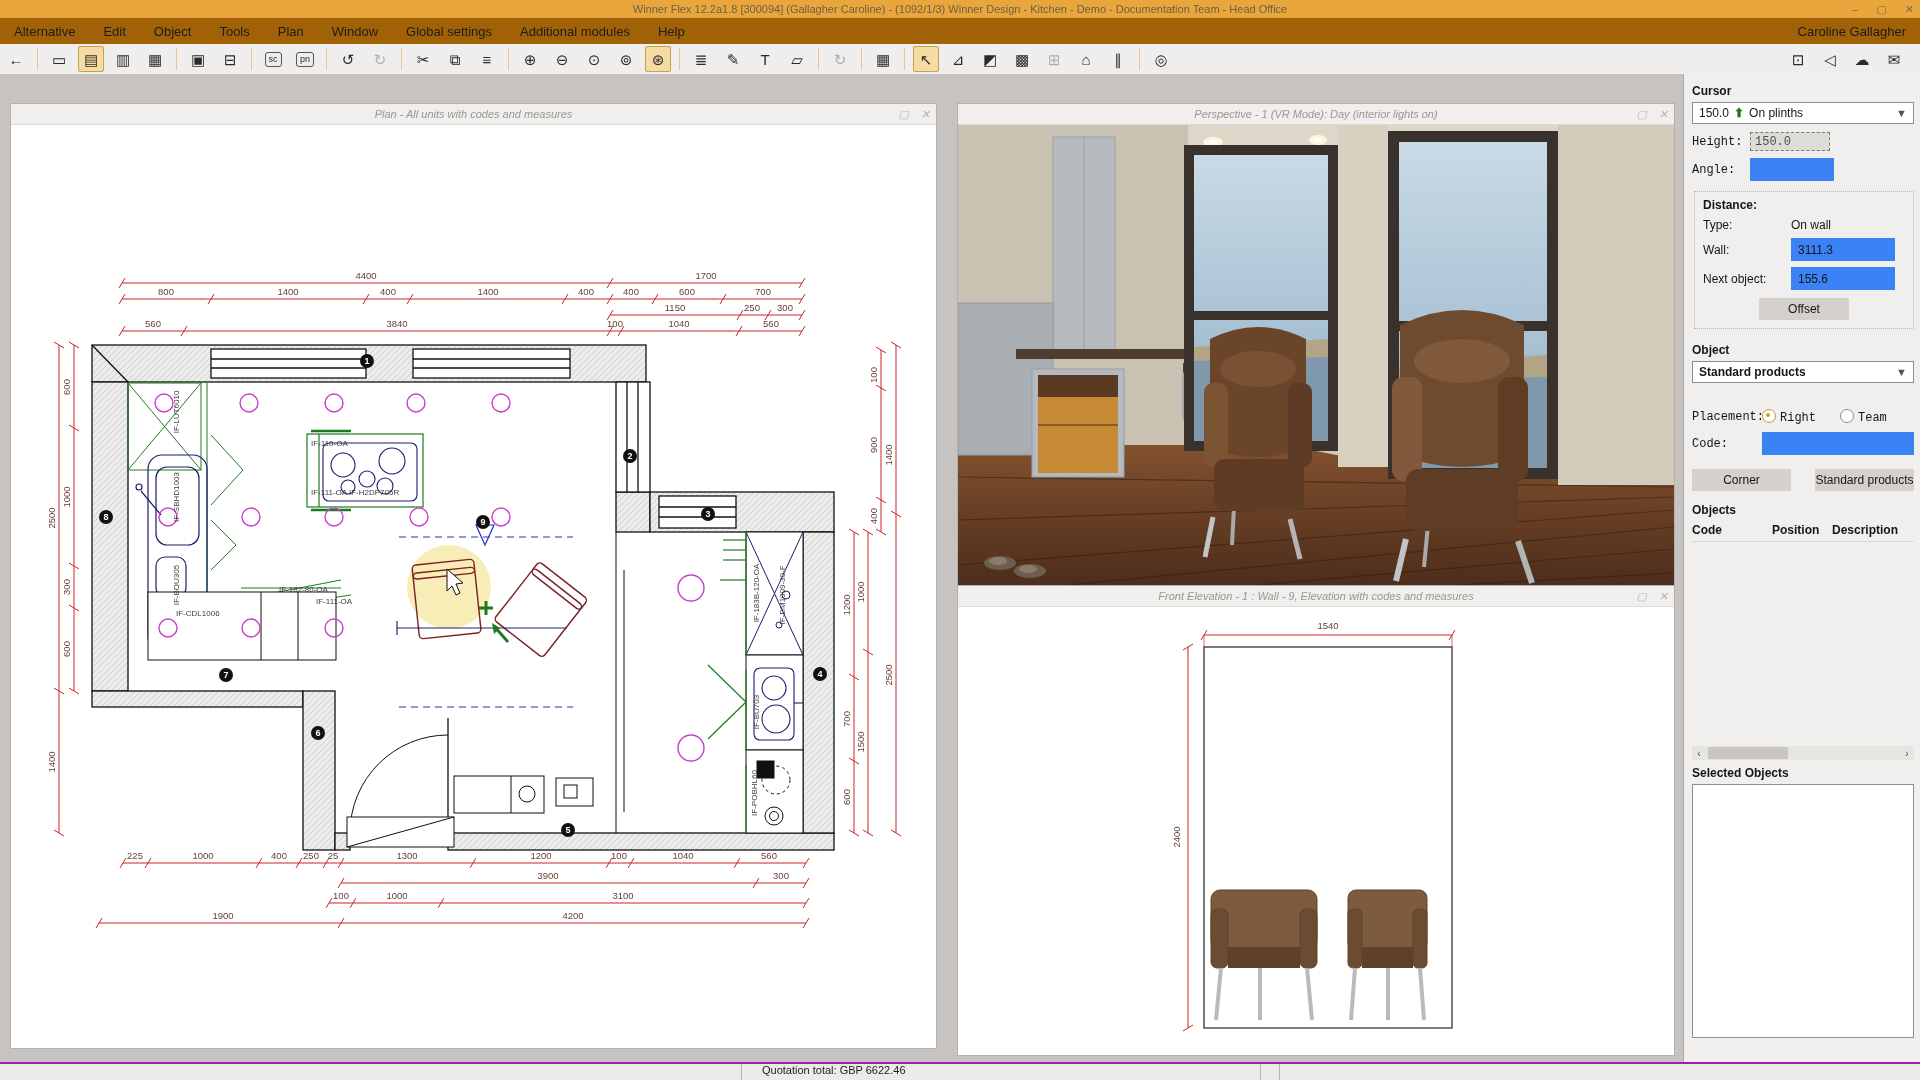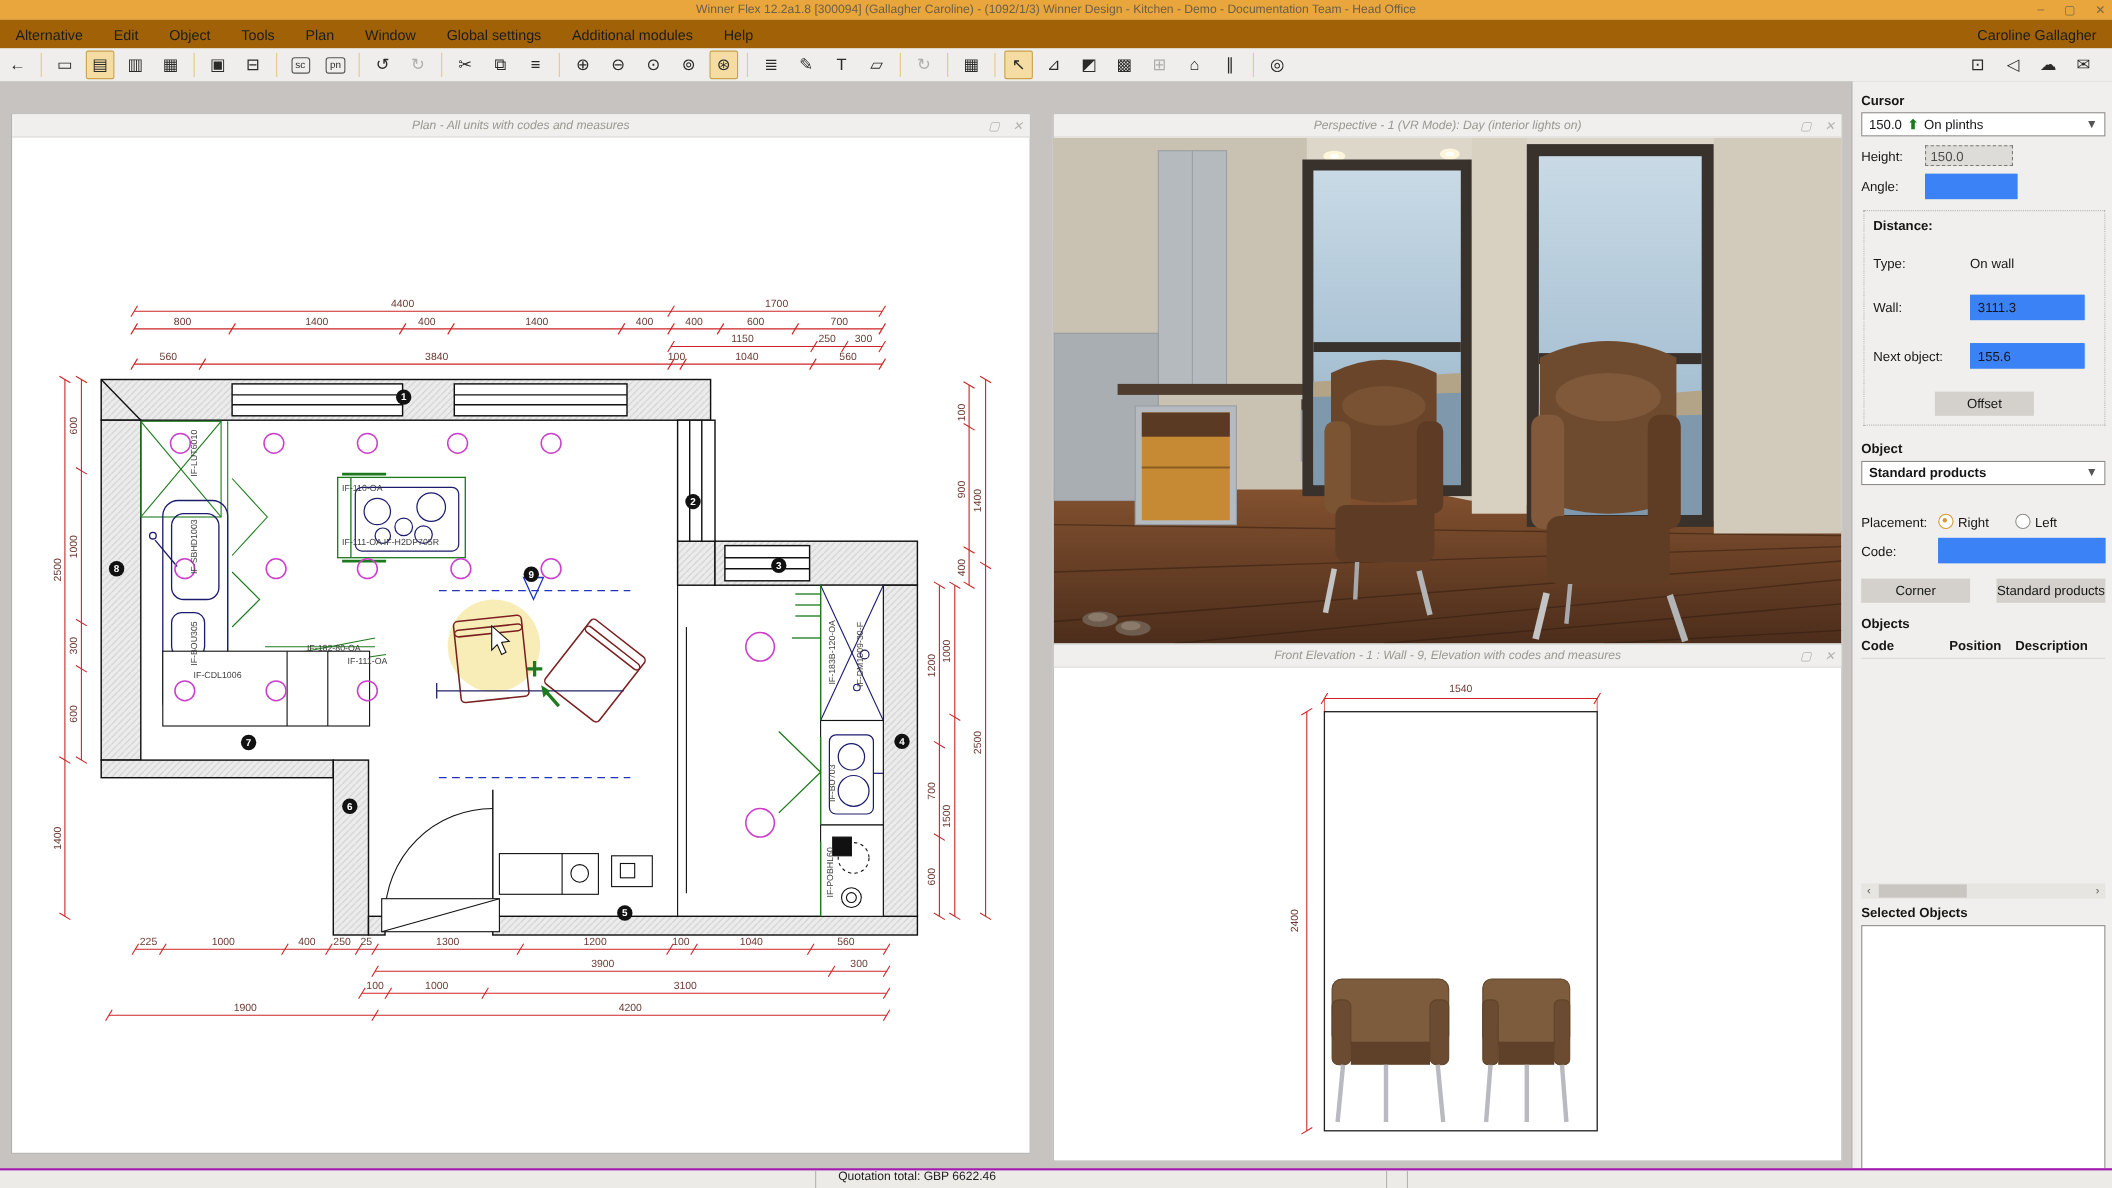--- a/index.html
+++ b/index.html
@@ -25,27 +25,27 @@
   .win .wt{height:20px;background:#f0efed;border-bottom:1px solid #dddbd8;display:flex;align-items:center;
     font-size:11px;color:#9a9791;position:relative;font-style:italic;}
   .win .wt .t{width:100%;text-align:center;}
   .win .wt .btns{position:absolute;right:6px;top:0;height:20px;display:flex;gap:12px;align-items:center;color:#b5b2ae;font-size:11px;}
   .sidebar{position:absolute;left:1683px;top:74px;width:237px;height:988px;background:#f0efed;
     border-left:1px solid #a9a7a4;font-size:12px;color:#161616;box-sizing:border-box;padding:6px 6px 0 8px;}
   .sb-label{font-weight:bold;font-size:12px;margin:4px 0 4px 0;}
   .combo{height:20px;border:1px solid #8f8d89;background:#fff;display:flex;align-items:center;
     padding:0 6px;position:relative;margin-bottom:8px;}
   .combo .chev{position:absolute;right:6px;color:#555;font-size:11px;}
-  .frow{display:flex;align-items:center;margin:7px 0;}
+  .frow{display:flex;align-items:center;margin:7px 0;font-family:Liberation Mono, monospace;}
   .frow label{width:58px;}
   .inp{height:17px;border:3px solid #3b82f6;background:#3b82f6;width:70px;padding:0 4px;font-size:12px;display:flex;align-items:center;}
   .inp.dis{background:#dedcd8;border:1px dashed #7b7a77;color:#4d4d4d;}
   .group{border:1px dotted #bcb9b5;padding:6px 8px;margin:10px 0 8px 2px;}
   .group .gt{font-weight:bold;}
-  .grow{display:flex;align-items:center;margin:21px 0;}
+  .grow{display:flex;align-items:center;margin:6px 0;}
   .grow .gl{width:88px;}
   .btn{background:#d4d1cd;color:#161616;display:flex;align-items:center;justify-content:center;
     font-size:12px;height:22px;}
   .radio{width:12px;height:12px;border:1px solid #8f8d89;border-radius:50%;display:inline-block;
     margin-right:4px;position:relative;background:#fff;vertical-align:-2px;}
   .radio.sel{border-color:#cf9a33;}
   .radio.sel::after{content:"";position:absolute;left:3px;top:3px;width:4px;height:4px;border-radius:50%;background:#cf9a33;}
   .objtable-h{display:flex;font-weight:bold;margin-top:6px;border-bottom:1px solid #dad8d4;padding-bottom:4px;}
   .hsb{display:flex;align-items:center;height:14px;margin:8px 0 6px 0;background:#e7e5e2;}
   .hsb .arr{width:14px;text-align:center;font-size:10px;color:#555;}
@@ -621,21 +621,21 @@
   </div>
 
   <div class="sb-label" style="margin-top:14px">Object</div>
   <div class="combo" style="font-weight:bold">
     <span>Standard products</span>
     <span class="chev" style="font-weight:normal">▼</span>
   </div>
   <div class="frow" style="margin-top:26px">
     <label style="width:70px">Placement:</label>
     <span><span class="radio sel"></span><span>Right</span></span>
-    <span style="margin-left:24px"><span class="radio"></span><span>Left</span></span>
+    <span style="margin-left:24px"><span class="radio"></span><span>Team</span></span>
   </div>
   <div class="frow">
     <label style="width:70px">Code:</label>
     <div class="inp" style="flex:1"></div>
   </div>
   <div style="display:flex;gap:24px;margin:14px 0 4px 0;">
     <div class="btn" style="flex:1">Corner</div>
     <div class="btn" style="flex:1">Standard products</div>
   </div>
 

